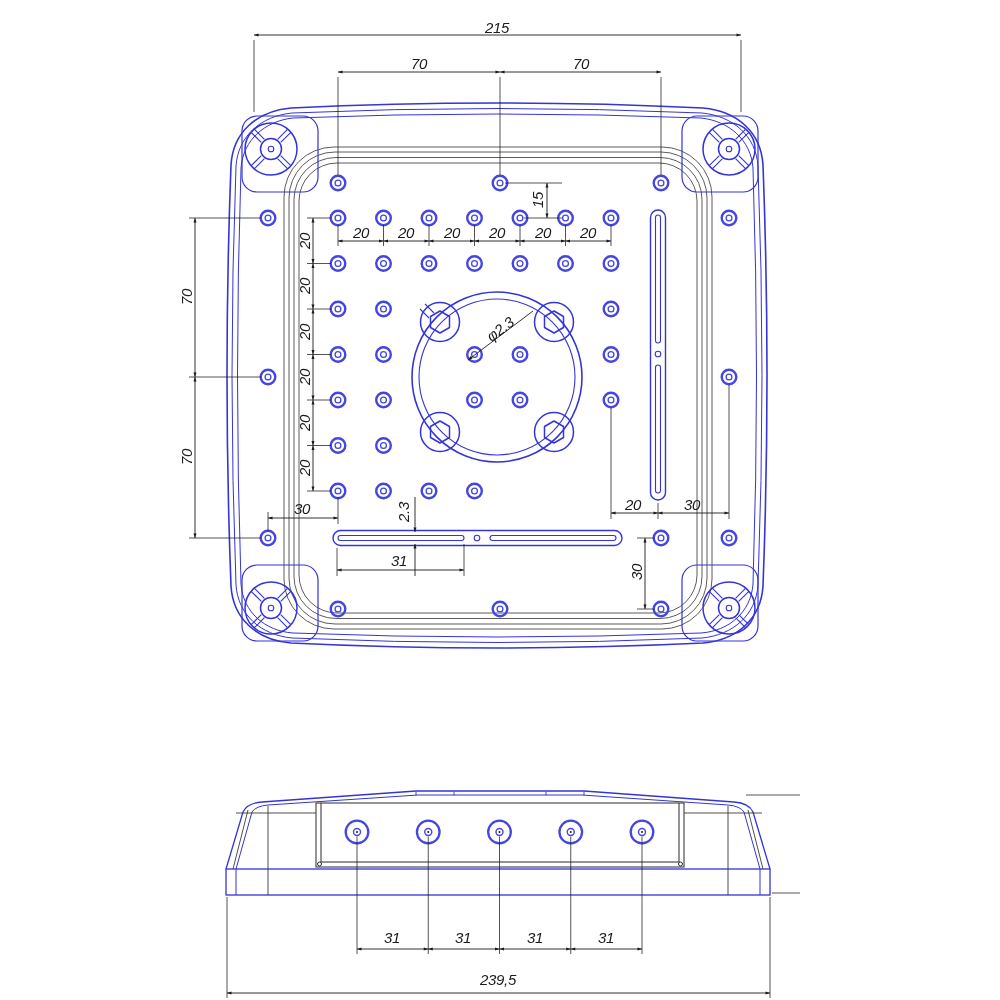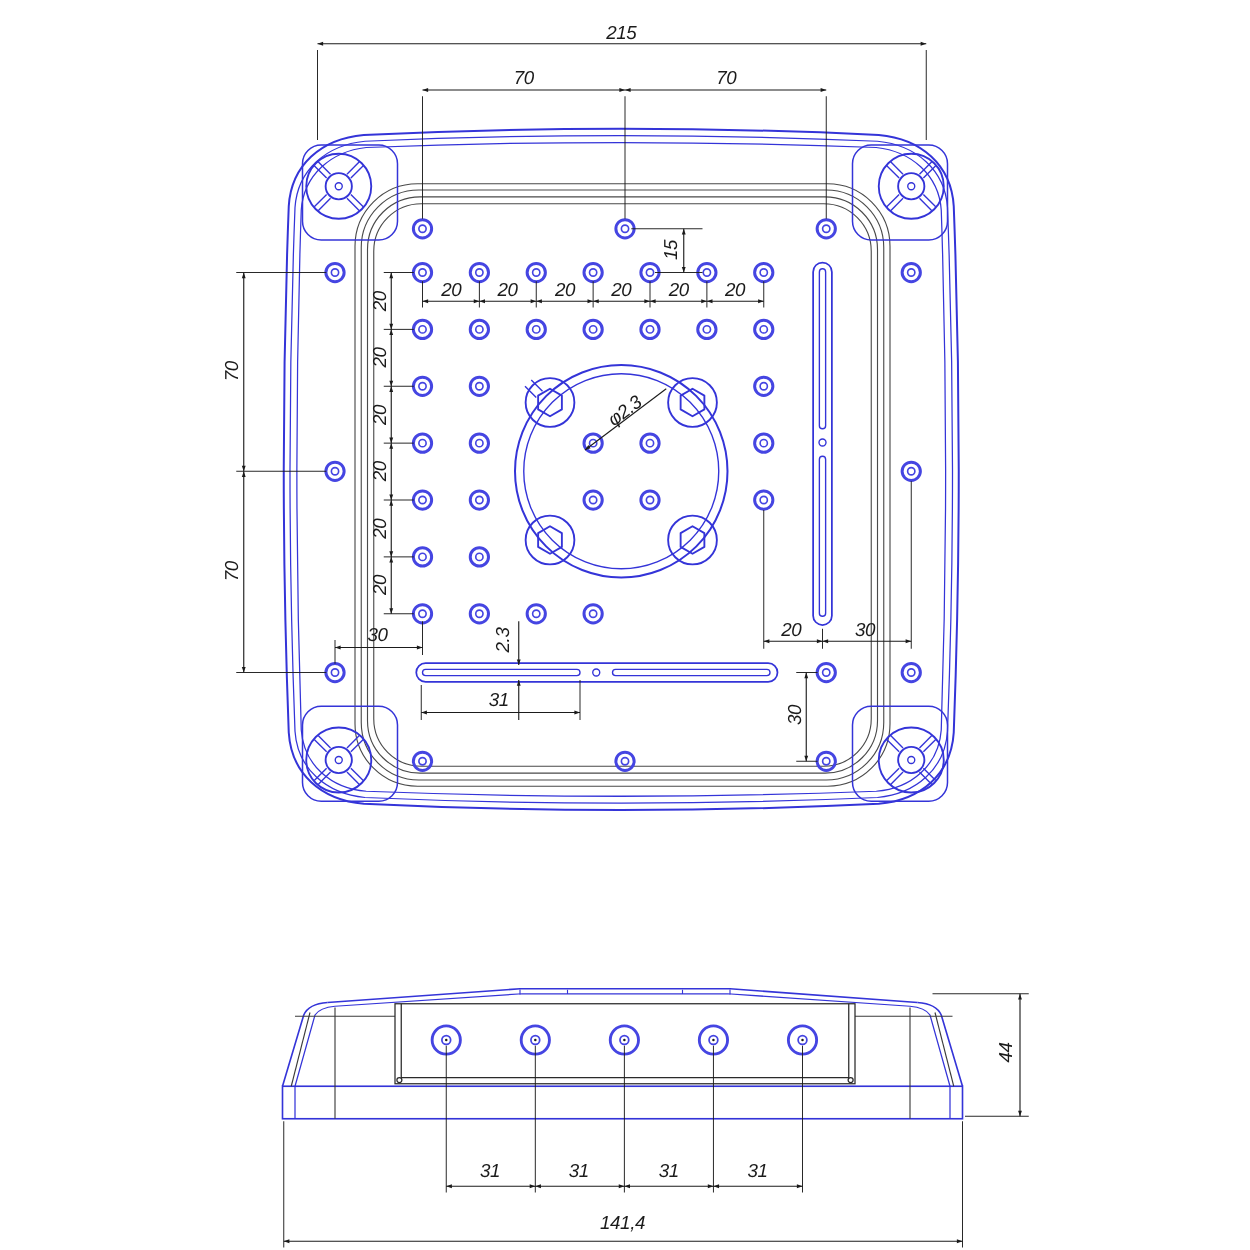--- a/index.html
+++ b/index.html
@@ -1,17 +1,17 @@
 <!DOCTYPE html>
 <html><head>
 <meta charset="utf-8">
 <style>
   html,body{margin:0;padding:0;background:#fff;}
   #stage{position:relative;width:800px;height:1000px;background:#fff;overflow:hidden;
-         font-family:"Liberation Sans",sans-serif;padding-left:28px;}
+         font-family:"Liberation Sans",sans-serif;}
   #cad{position:absolute;left:0;top:0;}
   .dimtxt{position:absolute;font:italic 15px/1 "Liberation Sans",sans-serif;color:#1b1b1b;
           transform:translate(-50%,-50%);white-space:nowrap;letter-spacing:-0.3px;}
   .r90{transform:translate(-50%,-50%) rotate(-90deg);}
   .r38{transform:translate(-50%,-50%) rotate(-37deg);}
 </style>
 </head>
 <body>
 
 <div id="stage">
@@ -503,16 +503,16 @@
 <span class="dimtxt" style="left:302px;top:508px">30</span>
 <span class="dimtxt r90" style="left:403px;top:512px">2.3</span>
 <span class="dimtxt" style="left:399px;top:560px">31</span>
 <span class="dimtxt" style="left:633px;top:504px">20</span>
 <span class="dimtxt" style="left:692px;top:504px">30</span>
 <span class="dimtxt r90" style="left:636px;top:572px">30</span>
 <span class="dimtxt" style="left:392px;top:937px">31</span>
 <span class="dimtxt" style="left:463px;top:937px">31</span>
 <span class="dimtxt" style="left:535px;top:937px">31</span>
 <span class="dimtxt" style="left:606px;top:937px">31</span>
-<span class="dimtxt" style="left:498px;top:979px">141,4</span>
+<span class="dimtxt" style="left:498px;top:979px">239,5</span>
 <span class="dimtxt r90" style="left:805px;top:842px">44</span>
 
 </div>
 
 </body></html>

